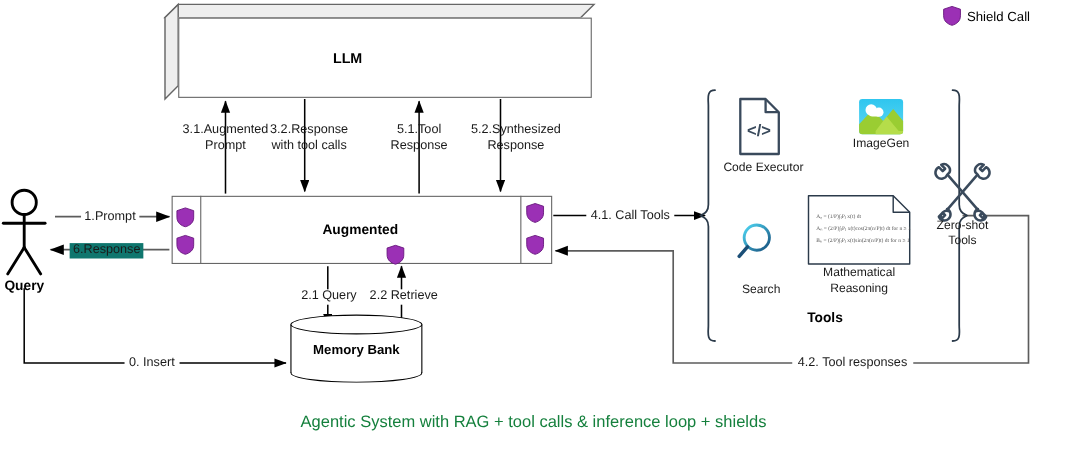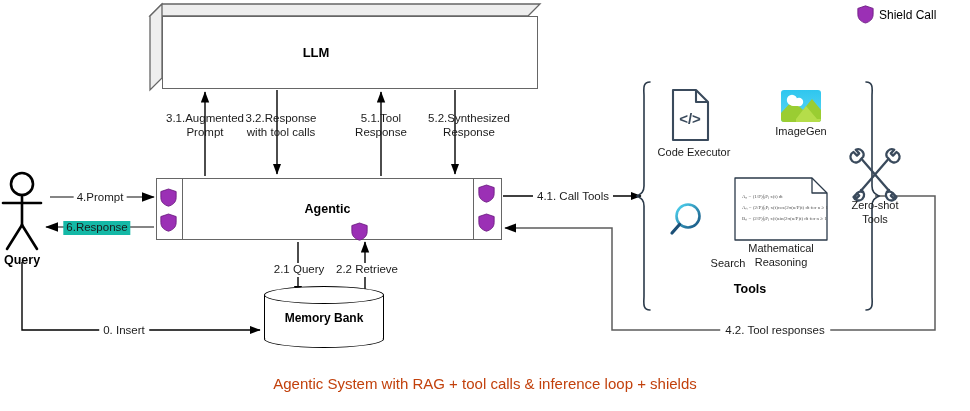--- a/index.html
+++ b/index.html
@@ -48,21 +48,21 @@
     transform:translateX(-50%);color:#1a1a1a;}
   #tools-word{position:absolute;left:750px;top:282px;font-weight:bold;font-size:12.5px;
     transform:translateX(-50%);}
 
   
   #legend-shield{position:absolute;left:857px;top:5px;width:17px;height:19px;}
   #legend-text{position:absolute;left:879px;top:8px;font-size:12px;}
 
   
   #caption{position:absolute;left:485px;top:375px;transform:translateX(-50%);
-    font-size:15px;color:#c2410c;white-space:nowrap;}
+    font-size:15px;color:#15803d;white-space:nowrap;}
 </style>
 </head>
 <body>
 
 <svg id="canvas" viewBox="0 0 970 411" xmlns="http://www.w3.org/2000/svg">
   <defs>
     <marker id="ar-k" markerWidth="9" markerHeight="9" refX="7.5" refY="3" orient="auto">
       <path d="M0,0 L8,3 L0,6 z" fill="#000"></path>
     </marker>
     <marker id="ar-g" markerWidth="9" markerHeight="9" refX="7.5" refY="3" orient="auto">
@@ -164,21 +164,21 @@
 </svg>
 
 <div id="llm-box">
   <div id="llm-front"></div>
   <div id="llm-title">LLM</div>
 </div>
 
 <div id="exec-box"></div>
 <div id="exec-left-div"></div>
 <div id="exec-right-div"></div>
-<div id="exec-title">Agentic</div>
+<div id="exec-title">Augmented</div>
 
 <div class="shield" style="left:160px;top:188px;">
   <svg viewBox="0 0 20 22">
       <path d="M10 1 L19 4 L19 11 C19 17 14.5 20 10 21.2 C5.5 20 1 17 1 11 L1 4 Z" fill="#9B30B5" stroke="#6a1b80" stroke-width="1"></path>
     </svg>
 </div>
 <div class="shield" style="left:160px;top:213px;">
   <svg viewBox="0 0 20 22">
       <path d="M10 1 L19 4 L19 11 C19 17 14.5 20 10 21.2 C5.5 20 1 17 1 11 L1 4 Z" fill="#9B30B5" stroke="#6a1b80" stroke-width="1"></path>
     </svg>
@@ -218,31 +218,31 @@
 </div>
 <div class="lbl ctr" style="left:381px;top:112px;width:76px;">
   <span>5.1.Tool</span><br>
   <span>Response</span>
 </div>
 <div class="lbl ctr" style="left:469px;top:112px;width:104px;">
   <span>5.2.Synthesized</span><br>
   <span>Response</span>
 </div>
 
-<div class="lbl ctr" style="left:100px;top:191px;background:#fff;padding:0 3px;">4.Prompt</div>
-<div class="lbl ctr" style="left:97px;top:221px;background:#14b8a6;padding:0 3px;">6.Response</div>
-<div class="lbl ctr" style="left:124px;top:324px;background:#fff;padding:0 4px;">0. Insert</div>
+<div class="lbl ctr" style="left:100px;top:191px;background:#fff;padding:0 3px;">1.Prompt</div>
+<div class="lbl ctr" style="left:97px;top:221px;background:#0f766e;padding:0 3px;">6.Response</div>
+<div class="lbl ctr" style="left:138px;top:324px;background:#fff;padding:0 4px;">0. Insert</div>
 <div class="lbl ctr" style="left:299px;top:263px;background:#fff;padding:0 2px;">2.1 Query</div>
 <div class="lbl ctr" style="left:367px;top:263px;background:#fff;padding:0 2px;">2.2 Retrieve</div>
 <div class="lbl ctr" style="left:573px;top:190px;background:#fff;padding:0 4px;">4.1. Call Tools</div>
 <div class="lbl ctr" style="left:775px;top:324px;background:#fff;padding:0 5px;">4.2. Tool responses</div>
 
 <div class="tool-cap" style="left:694px;top:146px;">Code Executor</div>
 <div class="tool-cap" style="left:801px;top:125px;">ImageGen</div>
-<div class="tool-cap" style="left:728px;top:257px;">Search</div>
+<div class="tool-cap" style="left:692px;top:257px;">Search</div>
 <div class="tool-cap" style="left:781px;top:242px;">
   <span>Mathematical</span><br>
   <span>Reasoning</span>
 </div>
 <div class="tool-cap" style="left:875px;top:199px;">
   <span>Zero-shot</span><br>
   <span>Tools</span>
 </div>
 <div id="tools-word">Tools</div>
 

